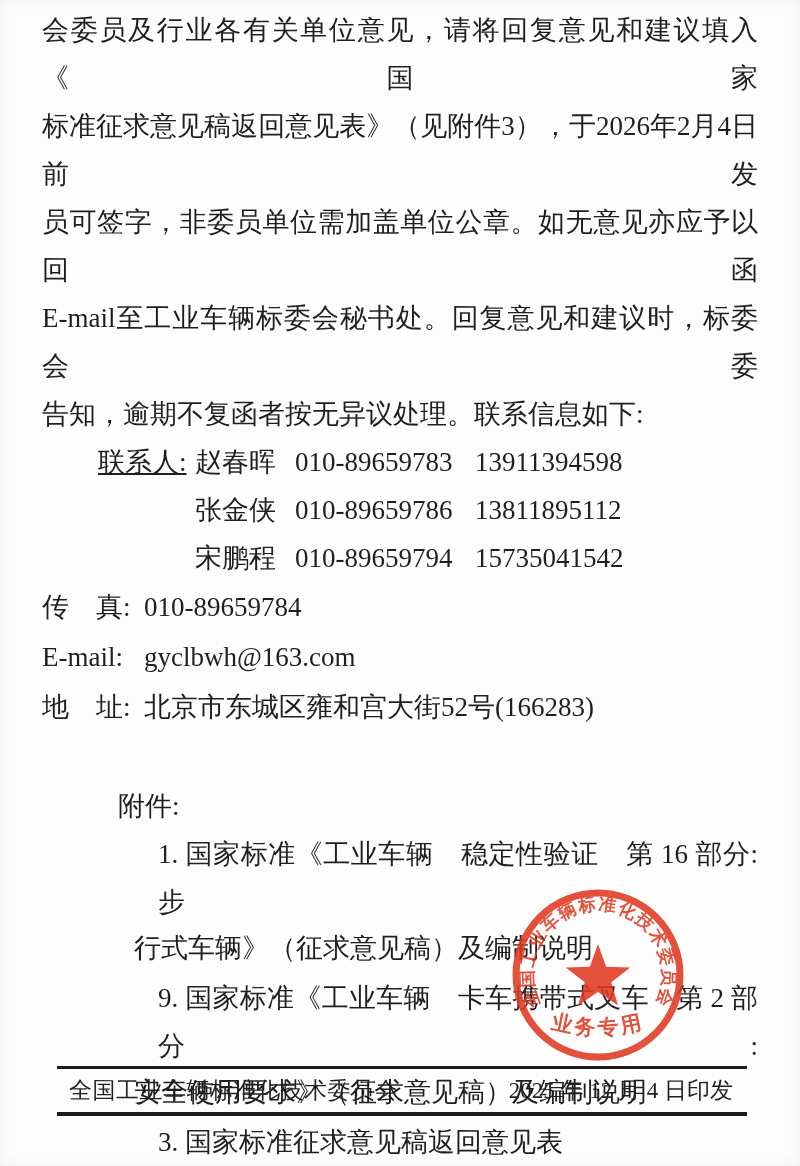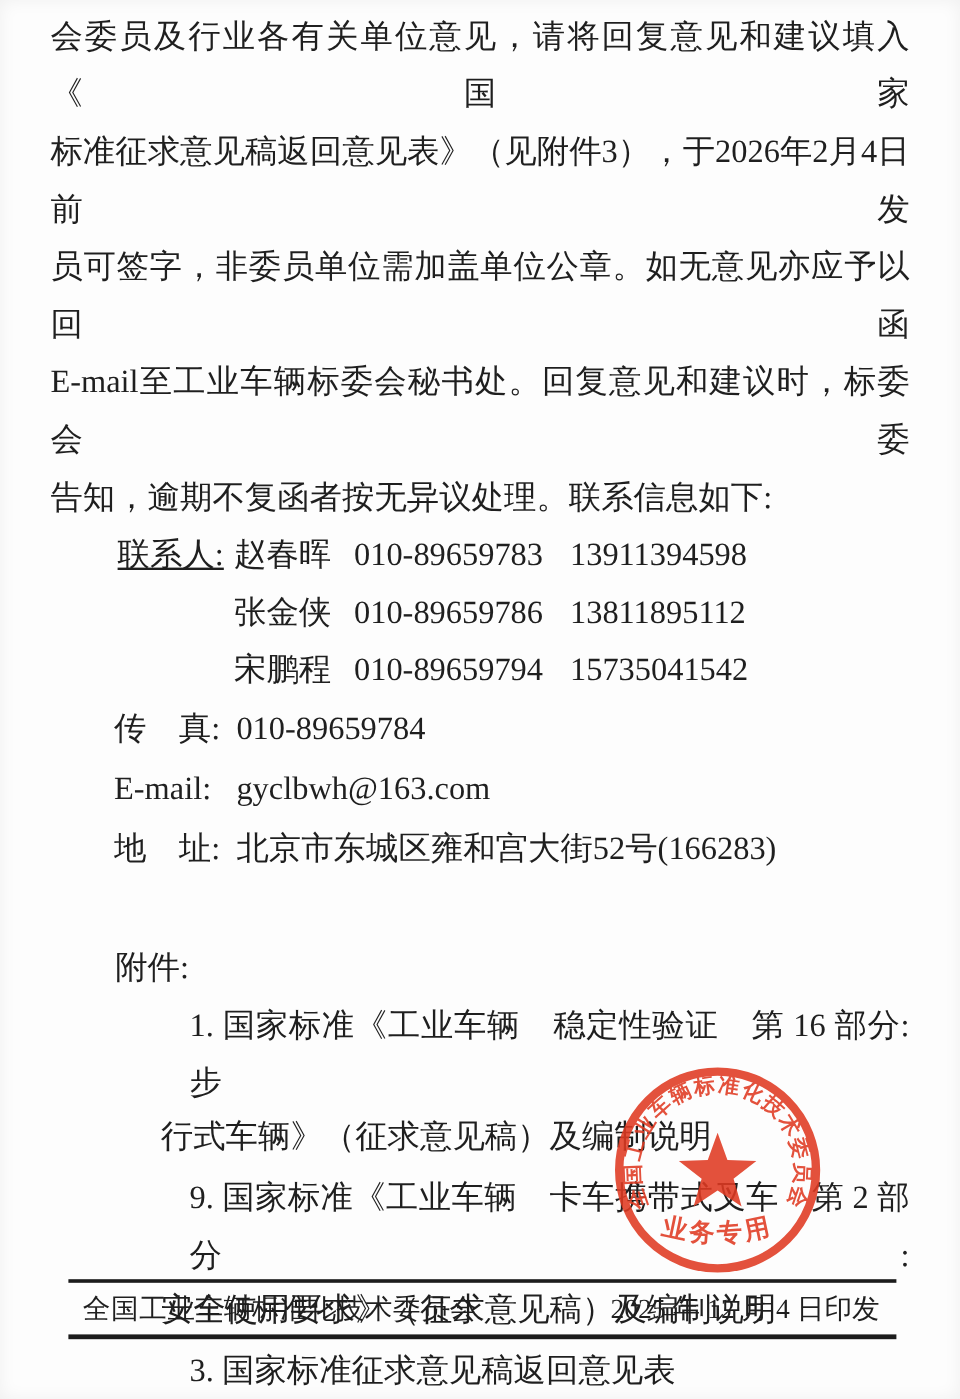--- a/index.html
+++ b/index.html
@@ -15,22 +15,22 @@
     box-shadow:inset 0 0 14px rgba(0,0,0,0.06);
   }
   .content{padding:6px 42px 0 42px;font-size:27px;line-height:48px;}
   .para-line{white-space:nowrap;}
   .just{white-space:normal;text-align:justify;text-align-last:justify;}
   .c-row{line-height:48px;white-space:nowrap;}
   .c-label{display:inline-block;width:97px;margin-left:56px;text-decoration:underline;}
   .c-name{display:inline-block;width:100px;}
   .c-phone{display:inline-block;width:180px;}
   .i-row{line-height:50px;white-space:nowrap;}
-  .i-label{display:inline-block;width:102px;margin-left:53px;}
-  .att-heading{margin-top:50px;margin-left:54px;line-height:48px;}
+  .i-label{display:inline-block;width:102px;}
+  .att-heading{margin-top:50px;margin-left:76px;line-height:48px;}
   .att-l1{margin-left:116px;line-height:48px;}
   .att-l1.just{text-align:justify;text-align-last:justify;font-family:Liberation Serif, serif;}
   .att-l2{margin-left:92px;line-height:48px;font-family:Liberation Mono, monospace;}
   .seal{position:absolute;left:503px;top:884px;width:190px;height:186px;opacity:0.88;pointer-events:none;}
   .footer-rule{position:absolute;left:57px;width:690px;background:#1c1c1c;}
   .rule-top{top:1066px;height:3px;}
   .rule-bottom{top:1112px;height:4px;}
   .footer-text{
     position:absolute;left:57px;top:1073px;width:690px;height:36px;
     font-size:23px;line-height:36px;

